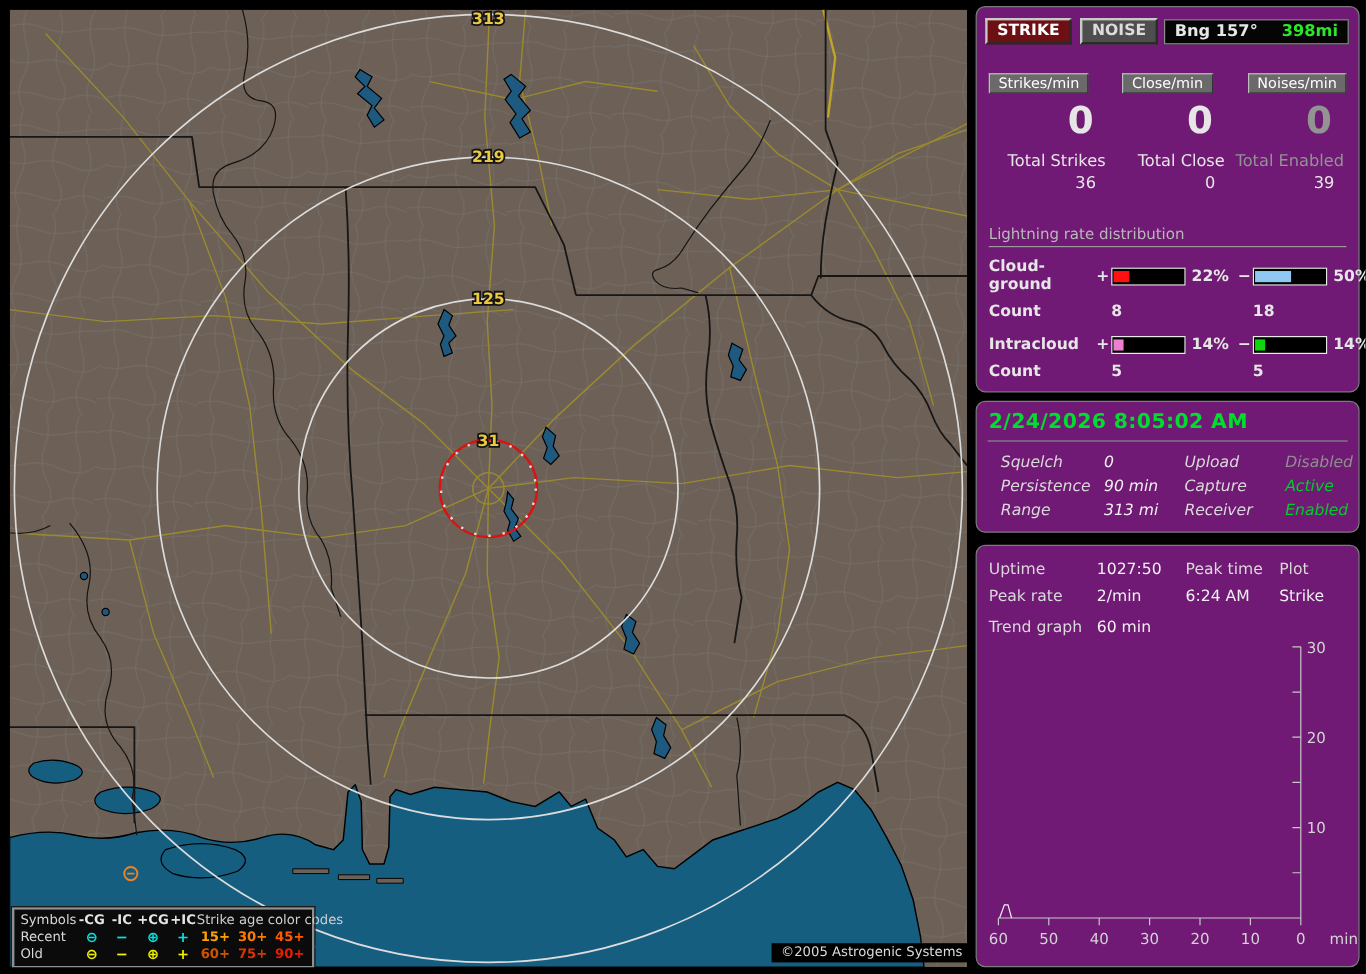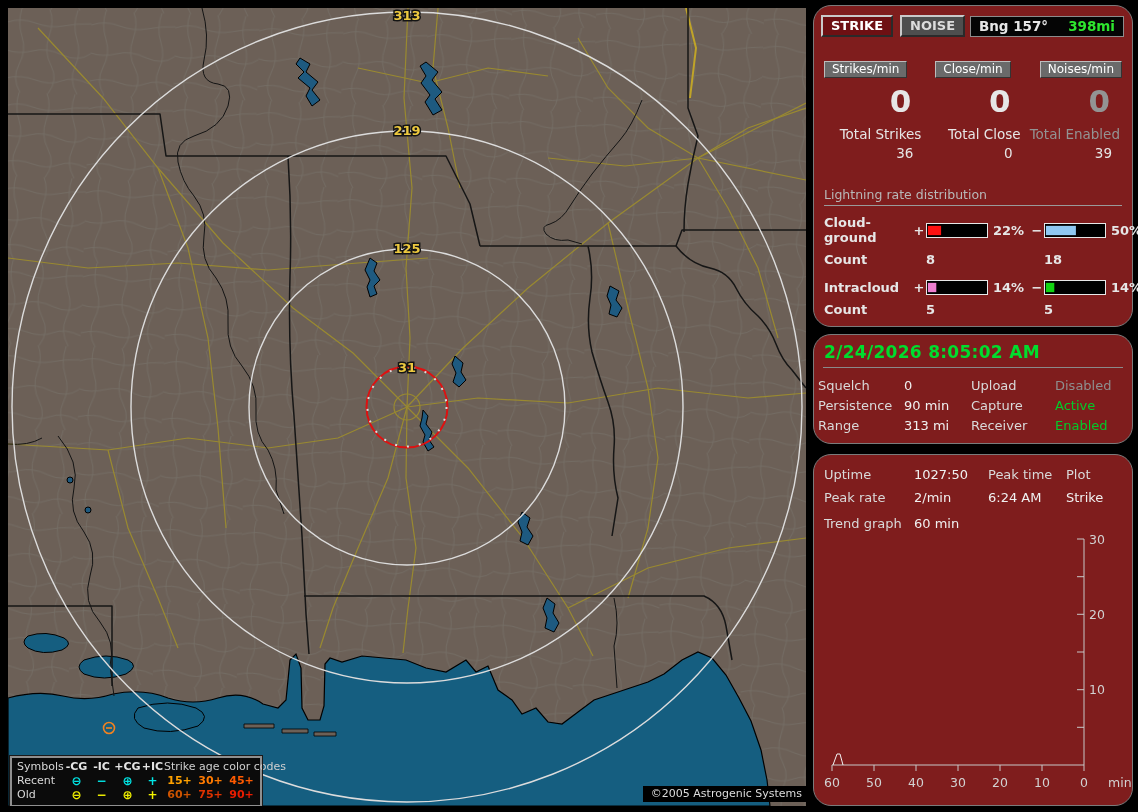--- a/index.html
+++ b/index.html
@@ -17,21 +17,21 @@
           outline:1px solid #1a1a1a;padding:2px 3px 3px 5px;font-size:11px;line-height:14px;color:#e4e4e4;}
   .lg-row{display:grid;grid-template-columns:47px 25px 25px 27px 23px 31px 31px 31px;align-items:center;}
   .lg-row .sym{text-align:center;font-weight:bold;font-size:12px;}
   .lg-row .hd{font-weight:bold;text-align:center;}
   .lg-age-title{grid-column:6/9;color:#cfcfcf;white-space:nowrap;}
   .lg-age{font-weight:bold;text-align:center;}
   .lg-lab{color:#d8d8d8;}
 
   
   .panel{position:absolute;left:812px;top:0;width:326px;height:812px;}
-  .box{position:absolute;left:1px;width:320px;background:#7f1d1d;border:1px solid #7b7b7b;border-radius:18px;box-sizing:border-box;}
+  .box{position:absolute;left:1px;width:320px;background:#701a75;border:1px solid #7b7b7b;border-radius:8px;box-sizing:border-box;}
   .box1{top:5px;height:322px;}
   .box2{top:334px;height:110px;}
   .box3{top:454px;height:352px;}
 
   .btnrow{display:flex;align-items:center;margin:9px 8px 0 7px;}
   .pbtn{font-size:13px;font-weight:bold;padding:1px 8px 2px;border-style:solid;border-width:2px;cursor:default;}
   .pbtn.strike{background:#6e1013;color:#fff;border-color:#c9c9c9 #2a2a2a #2a2a2a #c9c9c9;margin-right:7px;}
   .pbtn.noise{background:#4e4e4e;color:#dcdcdc;border-color:#c9c9c9 #2a2a2a #2a2a2a #c9c9c9;}
   .bngbox{margin-left:auto;display:flex;gap:20px;border:1px solid #8c8c8c;background:#050505;
           font-size:13.5px;font-weight:bold;padding:1px 8px 2px;white-space:nowrap;}
@@ -51,21 +51,21 @@
   .dist-title{color:#b8b8b8;font-size:12.5px;padding-bottom:3px;border-bottom:1px solid #9a9a9a;}
   .dist-row{display:grid;grid-template-columns:88px 14px 62px 42px 14px 62px auto;align-items:center;margin-top:9px;font-size:13px;}
   .dist-row .nm{font-weight:bold;}
   .dist-row .sgn{font-weight:bold;text-align:center;}
   .dist-row .pct{font-weight:bold;padding-left:5px;}
   .cnt-row{display:grid;grid-template-columns:88px 14px 62px 42px 14px 62px auto;margin-top:7px;font-size:13px;font-weight:bold;}
   svg.bar{width:60px;height:13px;background:#000;border:1px solid #e8e8e8;display:block;}
 
   .datetime{font-size:17px;font-weight:bold;padding:7px 10px 5px;letter-spacing:.3px;}
   .hline{border-bottom:1px solid #8a8a8a;margin:0 9px;}
-  .kvgrid{display:grid;grid-template-columns:86px 67px 84px auto;font-size:13px;line-height:20px;margin:8px 4px 0;}
+  .kvgrid{display:grid;grid-template-columns:86px 67px 84px auto;font-size:13px;line-height:20px;margin:8px 20px 0;font-style:italic;}
 
   .infogrid{display:grid;grid-template-columns:90px 74px 78px auto;font-size:13px;line-height:23px;margin:8px 10px 0;}
   .lab{color:#d9d9d9;} .val{color:#f0f0f0;}
   .trendrow{display:grid;grid-template-columns:90px auto;font-size:13px;margin:7px 10px 0;}
 
   .trend{margin:2px 2px 0 4px;}
   .trend text{font-size:12.5px;fill:#d2d2d2;font-family:"DejaVu Sans",sans-serif;}
 </style>
 </head>
 <body>

